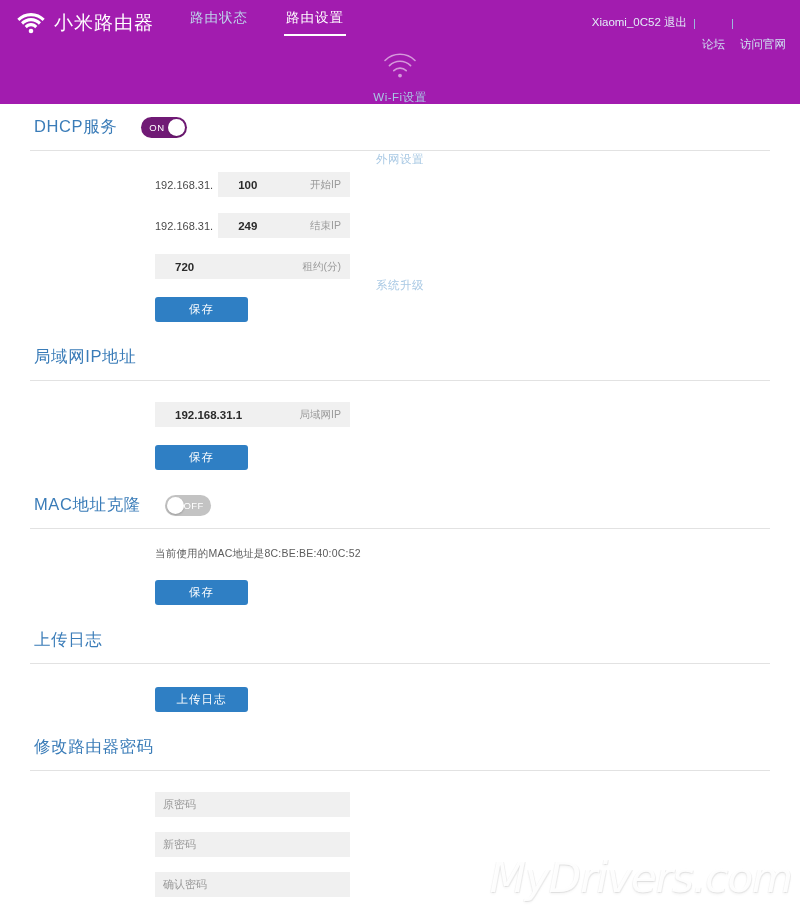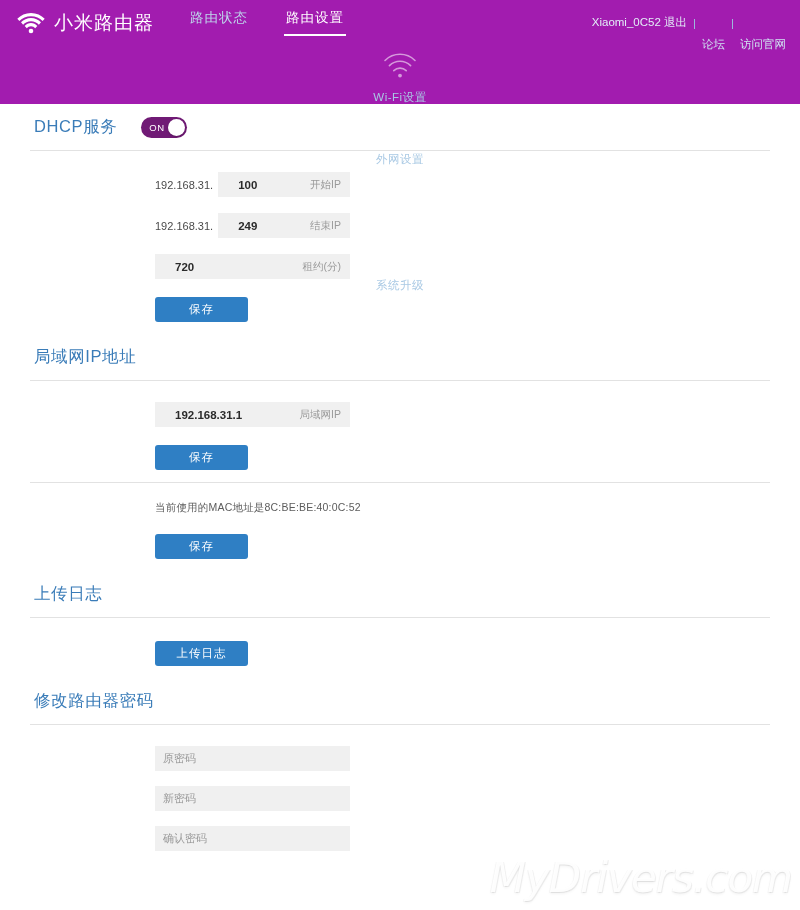--- a/index.html
+++ b/index.html
@@ -386,20 +386,27 @@
             <span class="field-value">192.168.31.1</span>
             <span class="field-label">局域网IP</span>
           </span>
         </div>
 
         <button class="btn">保存</button>
       </div>
     </div>
 
     <div class="section">
+      <div class="section-head">
+        <span class="section-title">MAC地址克隆</span>
+        <span class="toggle off">
+          <span class="knob"></span>
+          <span class="tgl-text">OFF</span>
+        </span>
+      </div>
       <div class="divider"></div>
       <div class="section-body">
         <div class="note">当前使用的MAC地址是8C:BE:BE:40:0C:52</div>
         <button class="btn">保存</button>
       </div>
     </div>
 
     <div class="section">
       <div class="section-head">
         <span class="section-title">上传日志</span>

